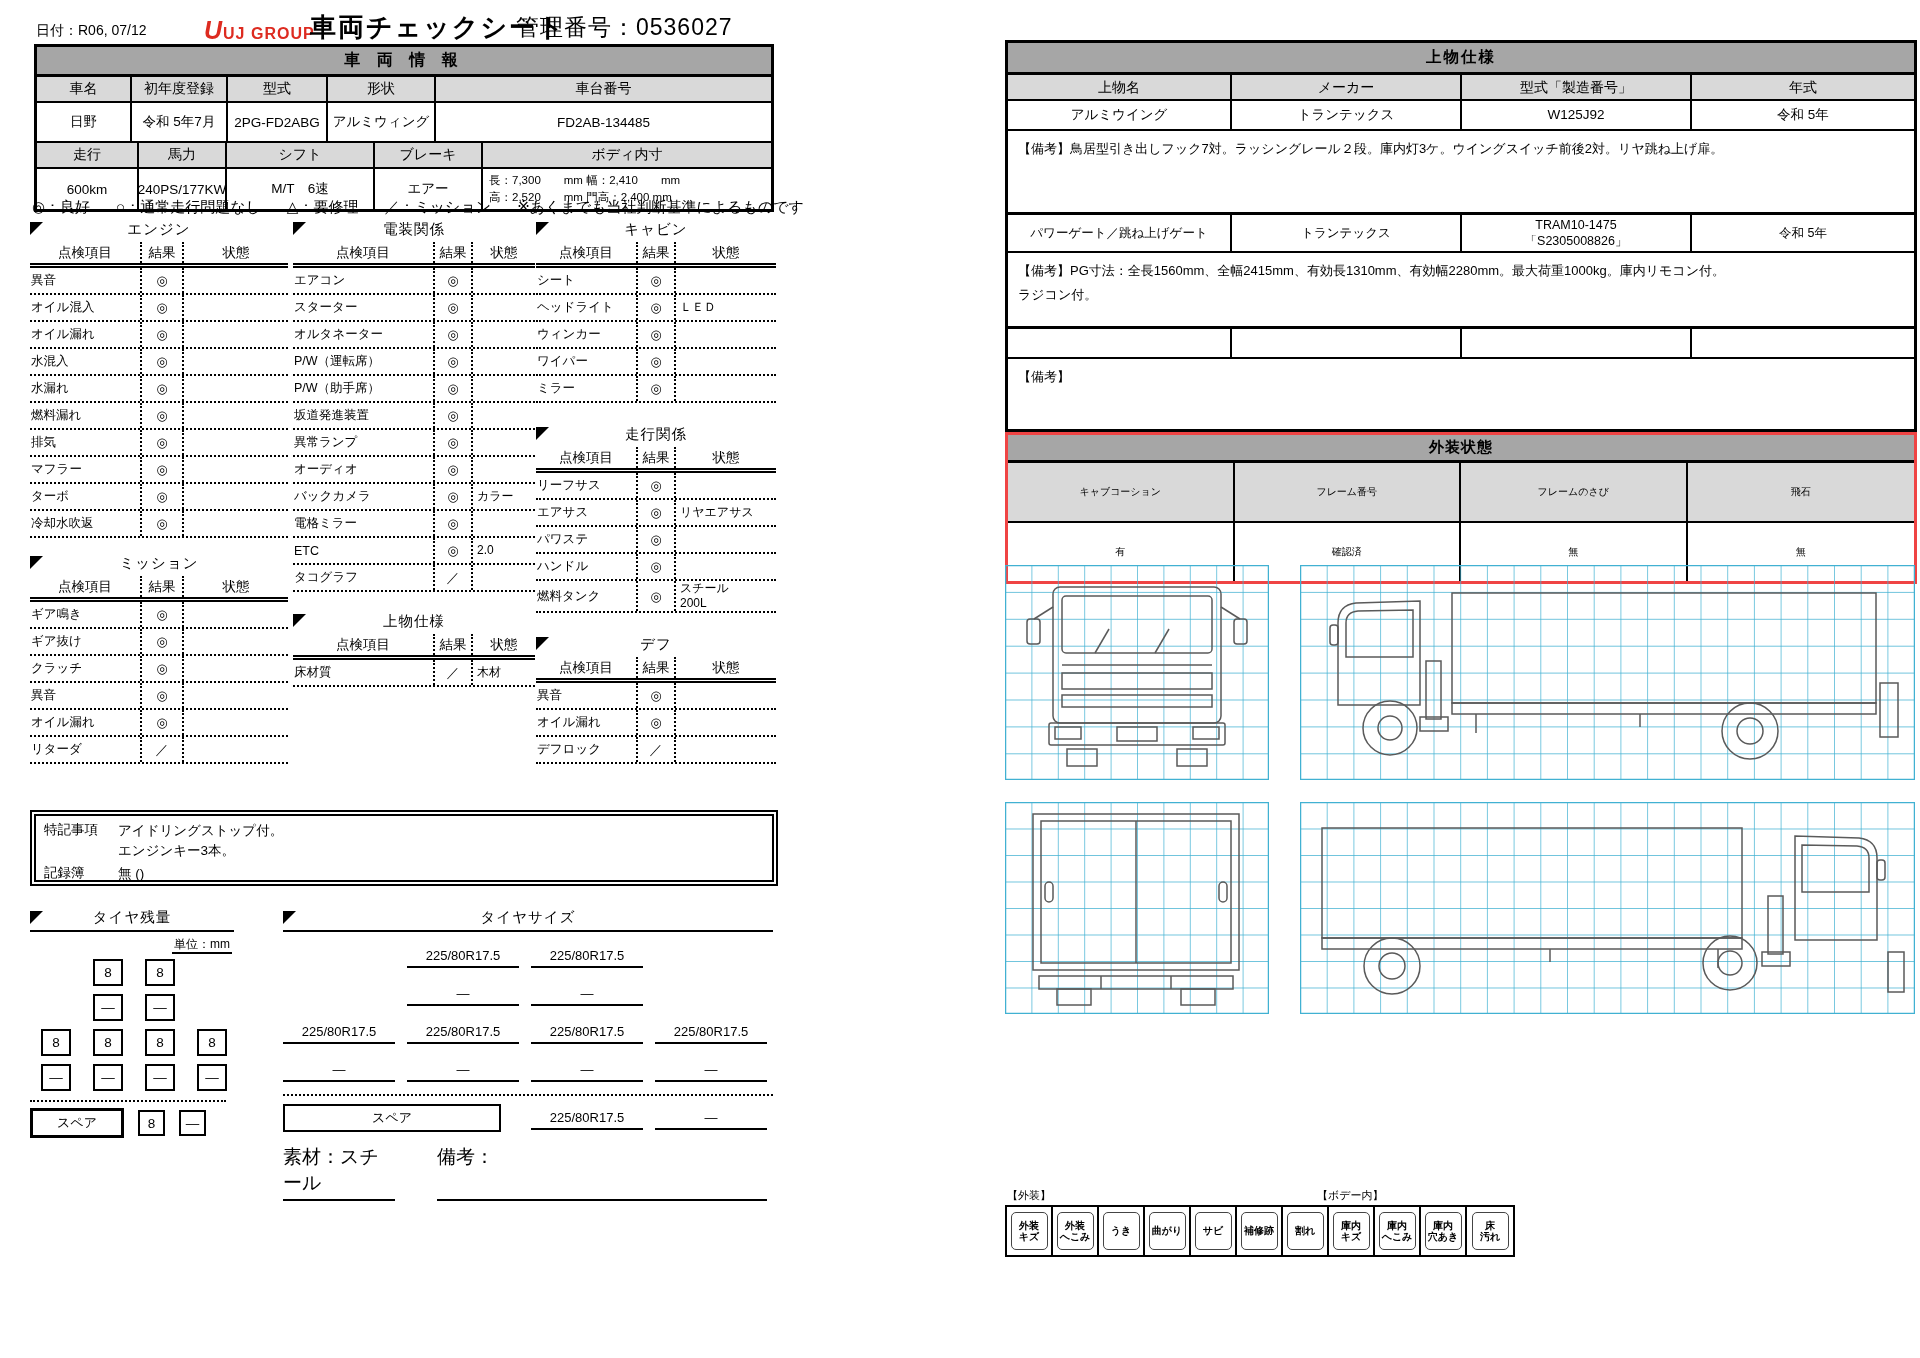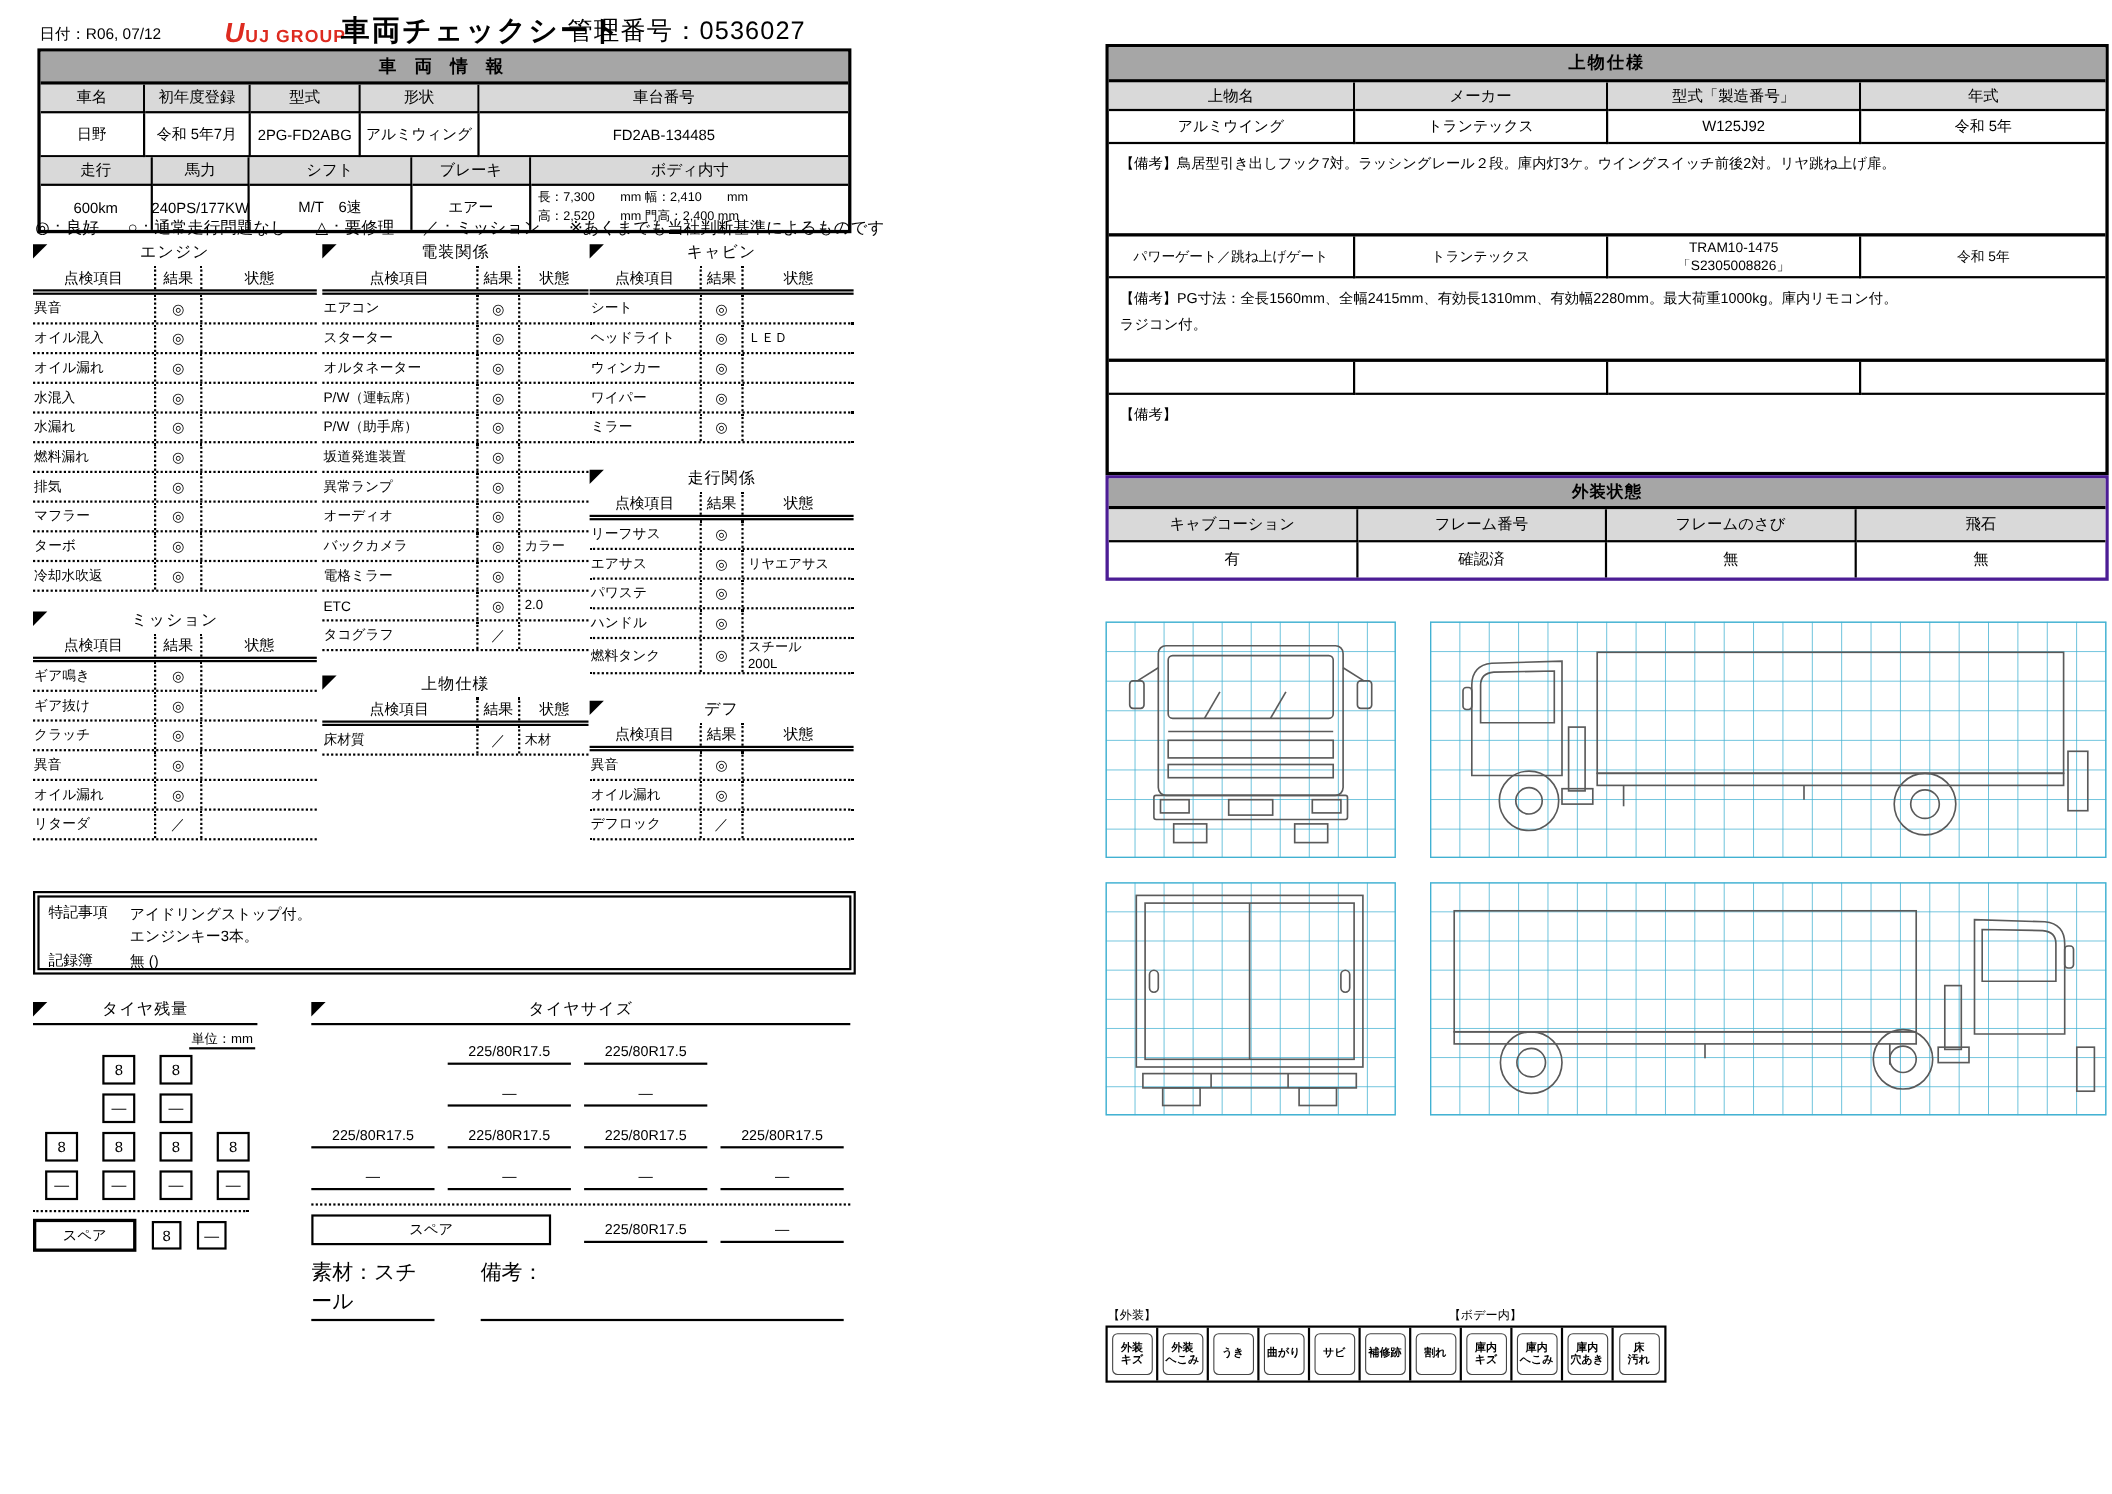--- a/index.html
+++ b/index.html
@@ -112,26 +112,26 @@
   .bs-cell:last-child { border-right:none; }
   .bs-head .bs-cell { background:#d9d9d9; padding:3px 0; font-size:14px; }
   .bs-val .bs-cell { min-height:30px; }
   .bs-val2 .bs-cell { min-height:38px; font-size:12.5px; }
   .bs-remarks { border-bottom:3px solid #000; padding:6px 10px; font-size:13px; line-height:1.8;
     white-space:pre-line; min-height:84px; }
   .bs-remarks.r2 { min-height:76px; }
   .bs-remarks.r3 { min-height:70px; border-bottom:none; }
 
   
-  .ext-table { position:absolute; left:0; top:392px; width:912px; border:3px solid #4c1d95; }
+  .ext-table { position:absolute; left:0; top:392px; width:912px; border:3px solid #ef4444; }
   .ext-title { background:#a6a6a6; text-align:center; font-size:15px; font-weight:bold;
     letter-spacing:1px; padding:3px 0; border-bottom:3px solid #000; }
   .ext-row { display:grid; grid-template-columns:1fr 1fr 1fr 1fr; }
   .ext-cell { border-right:2px solid #000; border-bottom:2px solid #000; text-align:center;
-    font-size:14px; padding:5px 0; }
+    font-size:10px; padding:22px 0; }
   .ext-cell:last-child { border-right:none; }
   .ext-head .ext-cell { background:#d9d9d9; }
   .ext-val .ext-cell { border-bottom:none; min-height:32px; display:flex; align-items:center; justify-content:center; }
 
   
   .diag { position:absolute; display:block; }
   .diag-a { left:0;   top:525px; }
   .diag-b { left:295px; top:525px; }
   .diag-c { left:0;   top:762px; }
   .diag-d { left:295px; top:762px; }

